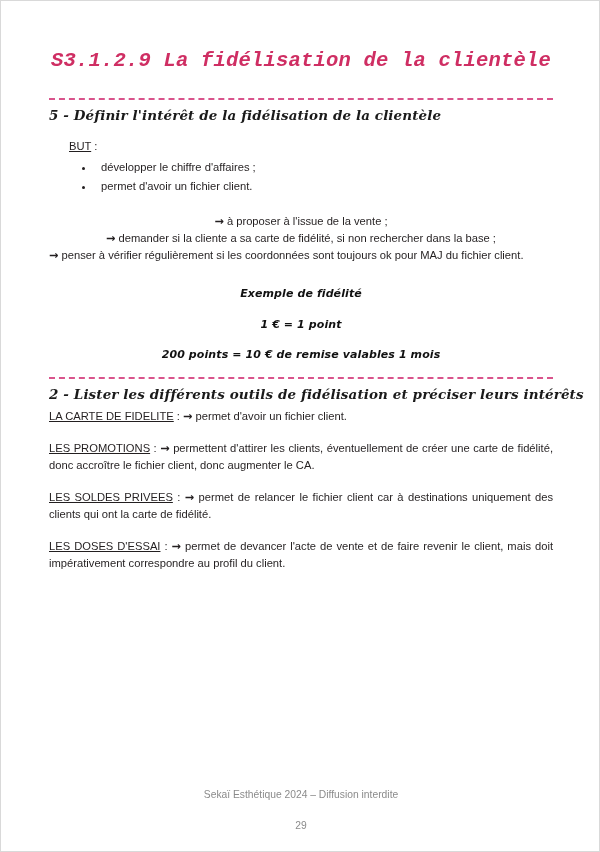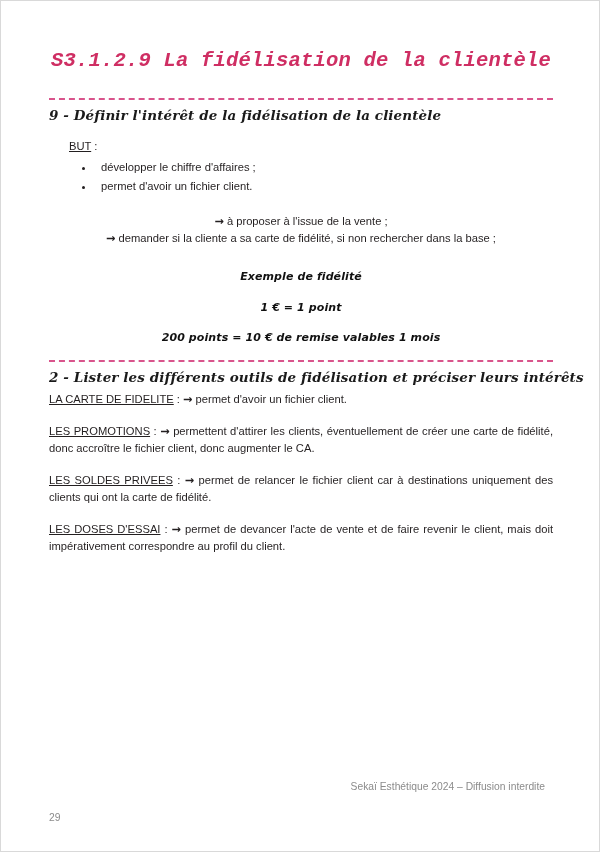--- a/index.html
+++ b/index.html
@@ -132,58 +132,61 @@
   }
 
   
   .footer {
     position: absolute;
     left: 48px;
     top: 772px;
     width: 504px;
   }
   .footer-note {
-    margin: 8px;
+    margin: 16px;
     color: #8b8b8b;
     font-size: 10.3px;
-    text-align: right;
+    text-align: center;
   }
   .page-number {
     margin: 20px 0 0 0;
+    text-align: center;
     color: #8b8b8b;
     font-size: 10.3px;
   }
 </style>
 </head>
 <body>
 
 <div class="page">
 
   <div class="content">
 
     <h1 class="doc-title">S3.1.2.9 La fidélisation de la clientèle</h1>
 
     <div class="rule-dashed rule-top-gap"></div>
 
-    <h2 class="section-heading">9 -  Définir l'intérêt de la fidélisation de la clientèle</h2>
+    <h2 class="section-heading">5 -  Définir l'intérêt de la fidélisation de la clientèle</h2>
 
     <div class="body-text">
 
       <p class="lead"><span class="u">BUT</span><span> :</span></p>
 
       <ul class="bullets">
         <li>développer le chiffre d'affaires ;</li>
         <li>permet d'avoir un fichier client.</li>
       </ul>
 
       <div class="arrow-block">
         <p class="arrow-line tight"><span class="arw">→</span>
           <span>à proposer à l'issue de la vente ;</span></p>
         <p class="arrow-line tight"><span class="arw">→</span>
           <span>demander si la cliente a sa carte de fidélité, si non rechercher dans la base ;</span></p>
+        <p class="arrow-line"><span class="arw">→</span>
+          <span>penser à vérifier régulièrement si les coordonnées sont toujours ok pour MAJ du fichier client.</span></p>
       </div>
 
       <div class="example">
         <p class="ex-line">Exemple de fidélité</p>
         <p class="ex-line">1 € = 1 point</p>
         <p class="ex-line">200 points = 10 € de remise valables 1 mois</p>
       </div>
 
     </div>
 

